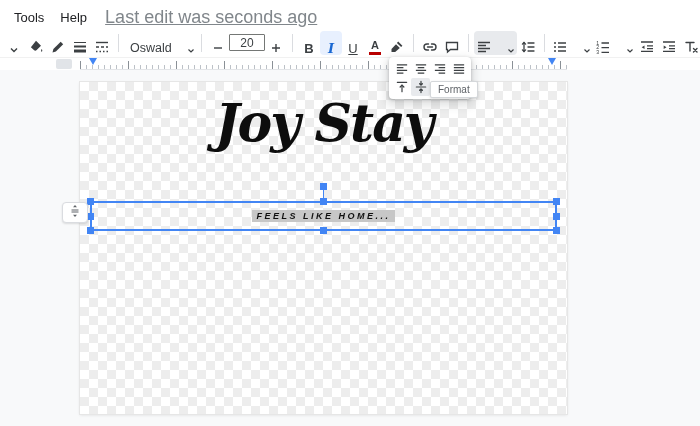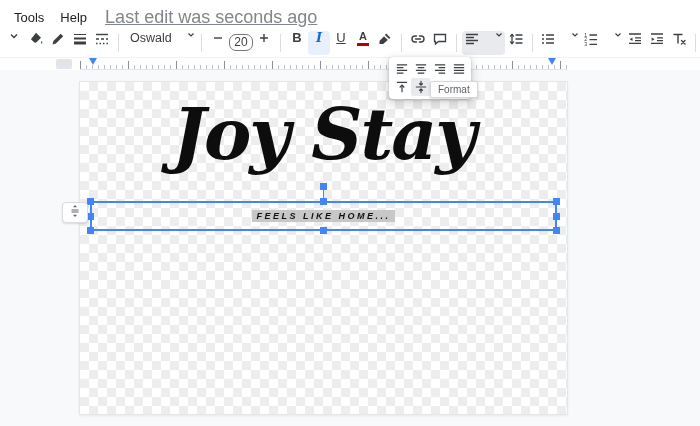--- a/index.html
+++ b/index.html
@@ -6,27 +6,27 @@
   body{width:700px;height:426px;position:relative;background:#fff;overflow:hidden;
        font-family:"Liberation Sans",sans-serif;color:#202124}
 
   
   .menubar{position:absolute;top:0;left:0;right:0;height:28px;display:flex;align-items:flex-end;padding-left:6px;font-size:13px}
   .menu-item{padding:3px 8px;border-radius:4px;cursor:default}
   .last-edit{margin-left:10px;color:#80868b;font-size:18px;text-decoration:underline}
 
   
   .toolbar{position:absolute;top:28px;left:0;right:0;height:30px;display:flex;align-items:center;padding:0 3px;background:#fff;border-bottom:1px solid #f1f1f1}
-  .tb{height:24px;min-width:22px;padding:0 2px;display:flex;align-items:flex-start;justify-content:center;border-radius:4px;color:#3c4043;flex:none;gap:15px}
+  .tb{height:24px;min-width:22px;padding:0 2px;display:flex;align-items:flex-end;justify-content:center;border-radius:4px;color:#3c4043;flex:none;gap:15px}
   .tb svg{display:block}
   .tb.active{background:#e8eaed}
   .tb.active-blue{background:#e8f0fe;color:#1967d2}
   .sep{flex:none;width:1px;height:18px;background:#dadce0;margin:0 5px}
   .font-select{width:72px;justify-content:space-between;padding:0 6px;font-size:12.5px}
-  .size-box{width:24px;height:17px;min-width:24px;border:1px solid #747775;border-radius:7px;font-size:12px}
+  .size-box{width:36px;height:17px;min-width:24px;border:1px solid #747775;border-radius:1px;font-size:12px}
   .letter{font-size:13px;line-height:1}
   .fmt-label{font-size:12.5px;padding:0 6px;white-space:nowrap}
   .acolor{display:flex;flex-direction:column;align-items:center}
   .acolor .bar{width:12px;height:3px;background:#b80000;margin-top:1px}
 
   
   .ruler-corner{position:absolute;left:56px;top:59px;width:16px;height:10px;background:#e1e4e8;border-radius:2px}
   .ruler{position:absolute;left:80px;top:58px;width:487px;height:12px;background-color:#fff;
     background-image:
       repeating-linear-gradient(to right,#8a9096 0 1px,transparent 1px 48px),
@@ -38,21 +38,21 @@
 
   
   .canvas{position:absolute;left:0;top:70px;right:0;bottom:0;background:#f8f9fa}
   .page{position:absolute;left:80px;top:12px;width:487px;height:332px;background-color:#fff;
     background-image:
       linear-gradient(45deg,#ededed 25%,transparent 25%,transparent 75%,#ededed 75%),
       linear-gradient(45deg,#ededed 25%,transparent 25%,transparent 75%,#ededed 75%);
     background-size:18px 18px;background-position:0 0,9px 9px;
     box-shadow:0 0 0 1px #e6e6e6,0 1px 3px rgba(0,0,0,.12)}
   .heading{position:absolute;left:0;right:0;top:10px;text-align:center;
-    font-family:"DejaVu Serif",serif;font-style:italic;font-weight:600;font-size:71px;color:#0d0d0d;letter-spacing:-2px}
+    font-family:"DejaVu Serif",serif;font-style:italic;font-weight:600;font-size:52px;color:#0d0d0d;letter-spacing:-2px}
 
   .textbox{position:absolute;left:10px;top:119px;width:467px;height:30px;border:2px solid #4285f4;
     display:flex;align-items:center;justify-content:center;background:transparent}
   .textbox-text{background:#c7c7c7;font-size:9px;font-weight:bold;font-style:italic;letter-spacing:2.5px;padding:1px 4px;color:#111;white-space:nowrap}
   .handle{position:absolute;width:7px;height:7px;background:#4285f4}
   .h-tl{left:-5px;top:-5px}.h-tm{left:calc(50% - 3.5px);top:-5px}.h-tr{right:-5px;top:-5px}
   .h-ml{left:-5px;top:calc(50% - 3.5px)}.h-mr{right:-5px;top:calc(50% - 3.5px)}
   .h-bl{left:-5px;bottom:-5px}.h-bm{left:calc(50% - 3.5px);bottom:-5px}.h-br{right:-5px;bottom:-5px}
   .stem{position:absolute;left:calc(50% - .5px);top:-13px;width:1px;height:9px;background:#4285f4}
   .h-rot{left:calc(50% - 3.5px);top:-20px}

